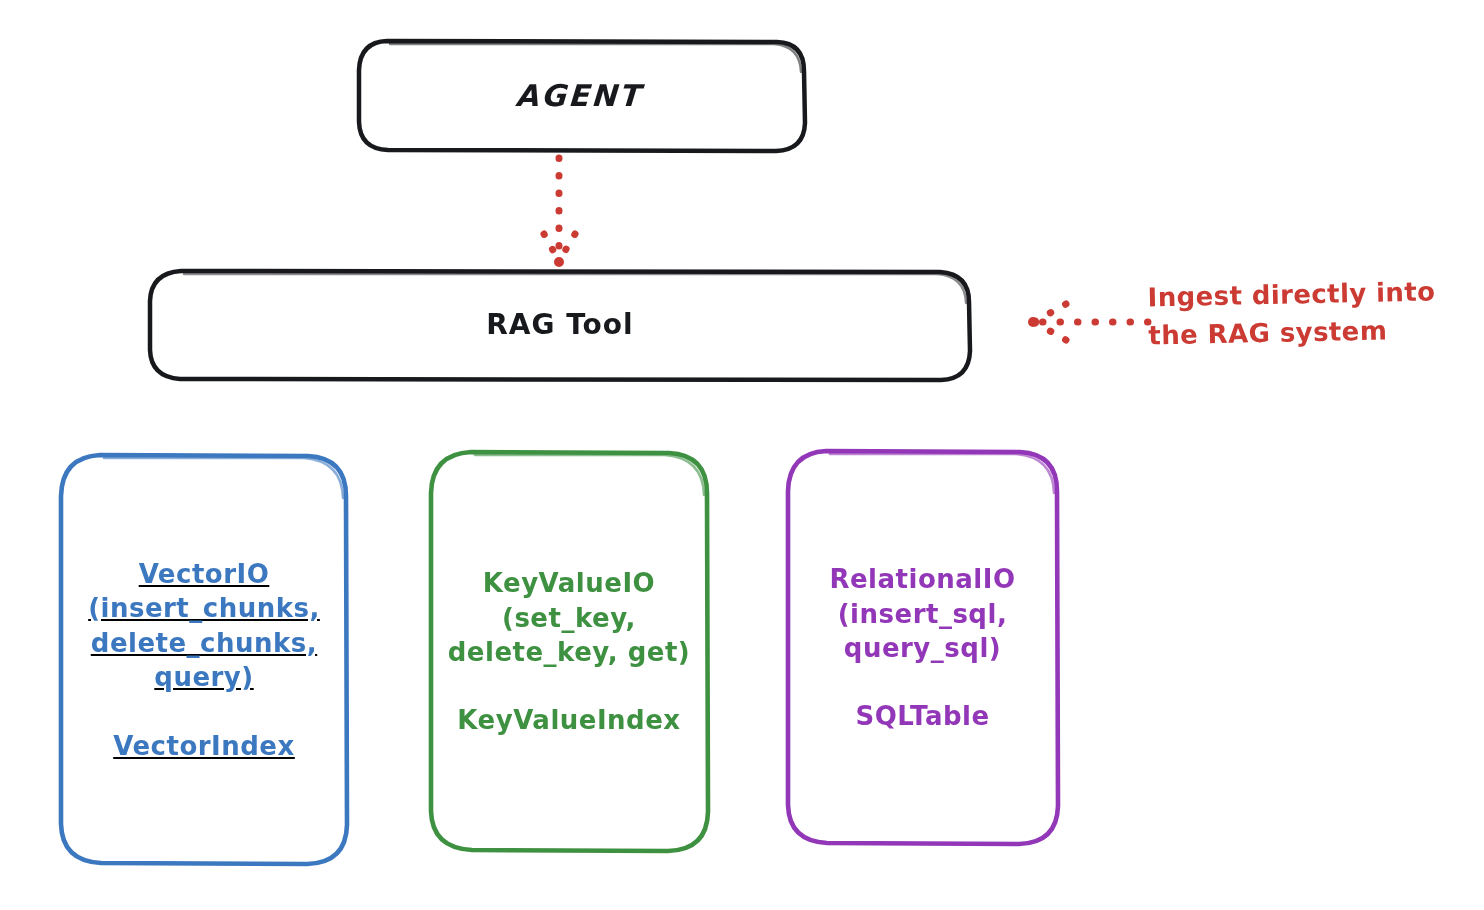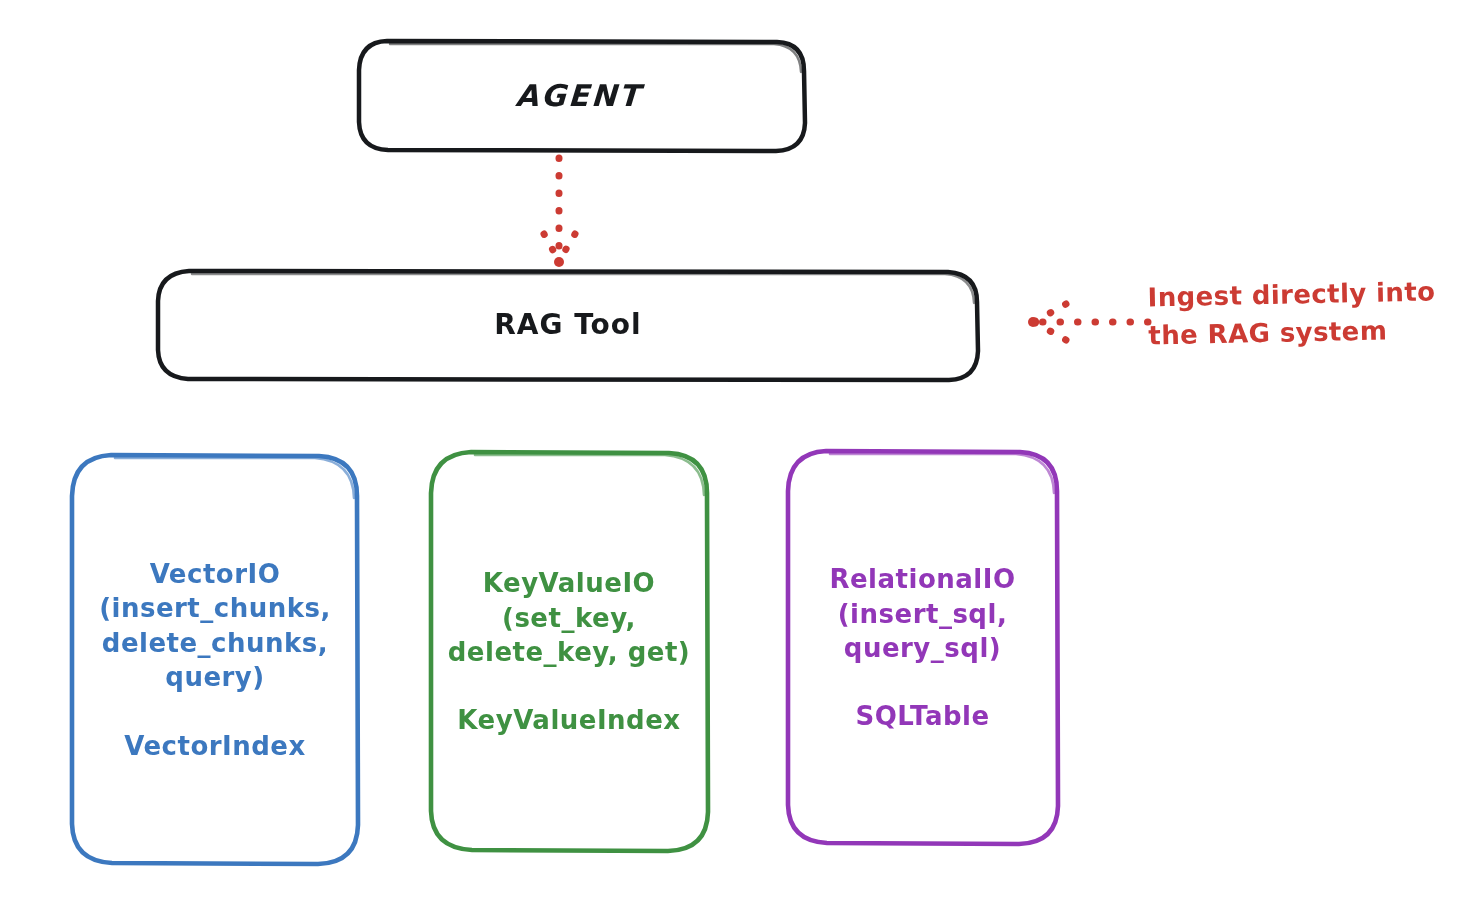--- a/index.html
+++ b/index.html
@@ -43,21 +43,21 @@
     font-size: 30px;
     font-style: italic;
     font-weight: 600;
     color: #17191c;
     letter-spacing: 2.5px;
     transform: skewX(-6deg);
   }
 
   
   #ragtool-box {
-    left: 156px;
+    left: 148px;
     top: 269px;
     width: 824px;
     height: 113px;
   }
   #ragtool-box .label {
     font-size: 28px;
     font-weight: 600;
     color: #17191c;
     letter-spacing: 1px;
   }
@@ -72,24 +72,25 @@
     pointer-events: none;
   }
   .sketch path {
     fill: none;
     stroke-linecap: round;
     stroke-linejoin: round;
   }
 
   
   #vector-box {
-    left: 69px;
+    left: 58px;
     top: 452px;
     width: 292px;
     height: 416px;
+    text-decoration: underline;
   }
   #keyvalue-box {
     left: 427px;
     top: 449px;
     width: 284px;
     height: 406px;
   }
   #relational-box {
     left: 784px;
     top: 448px;

